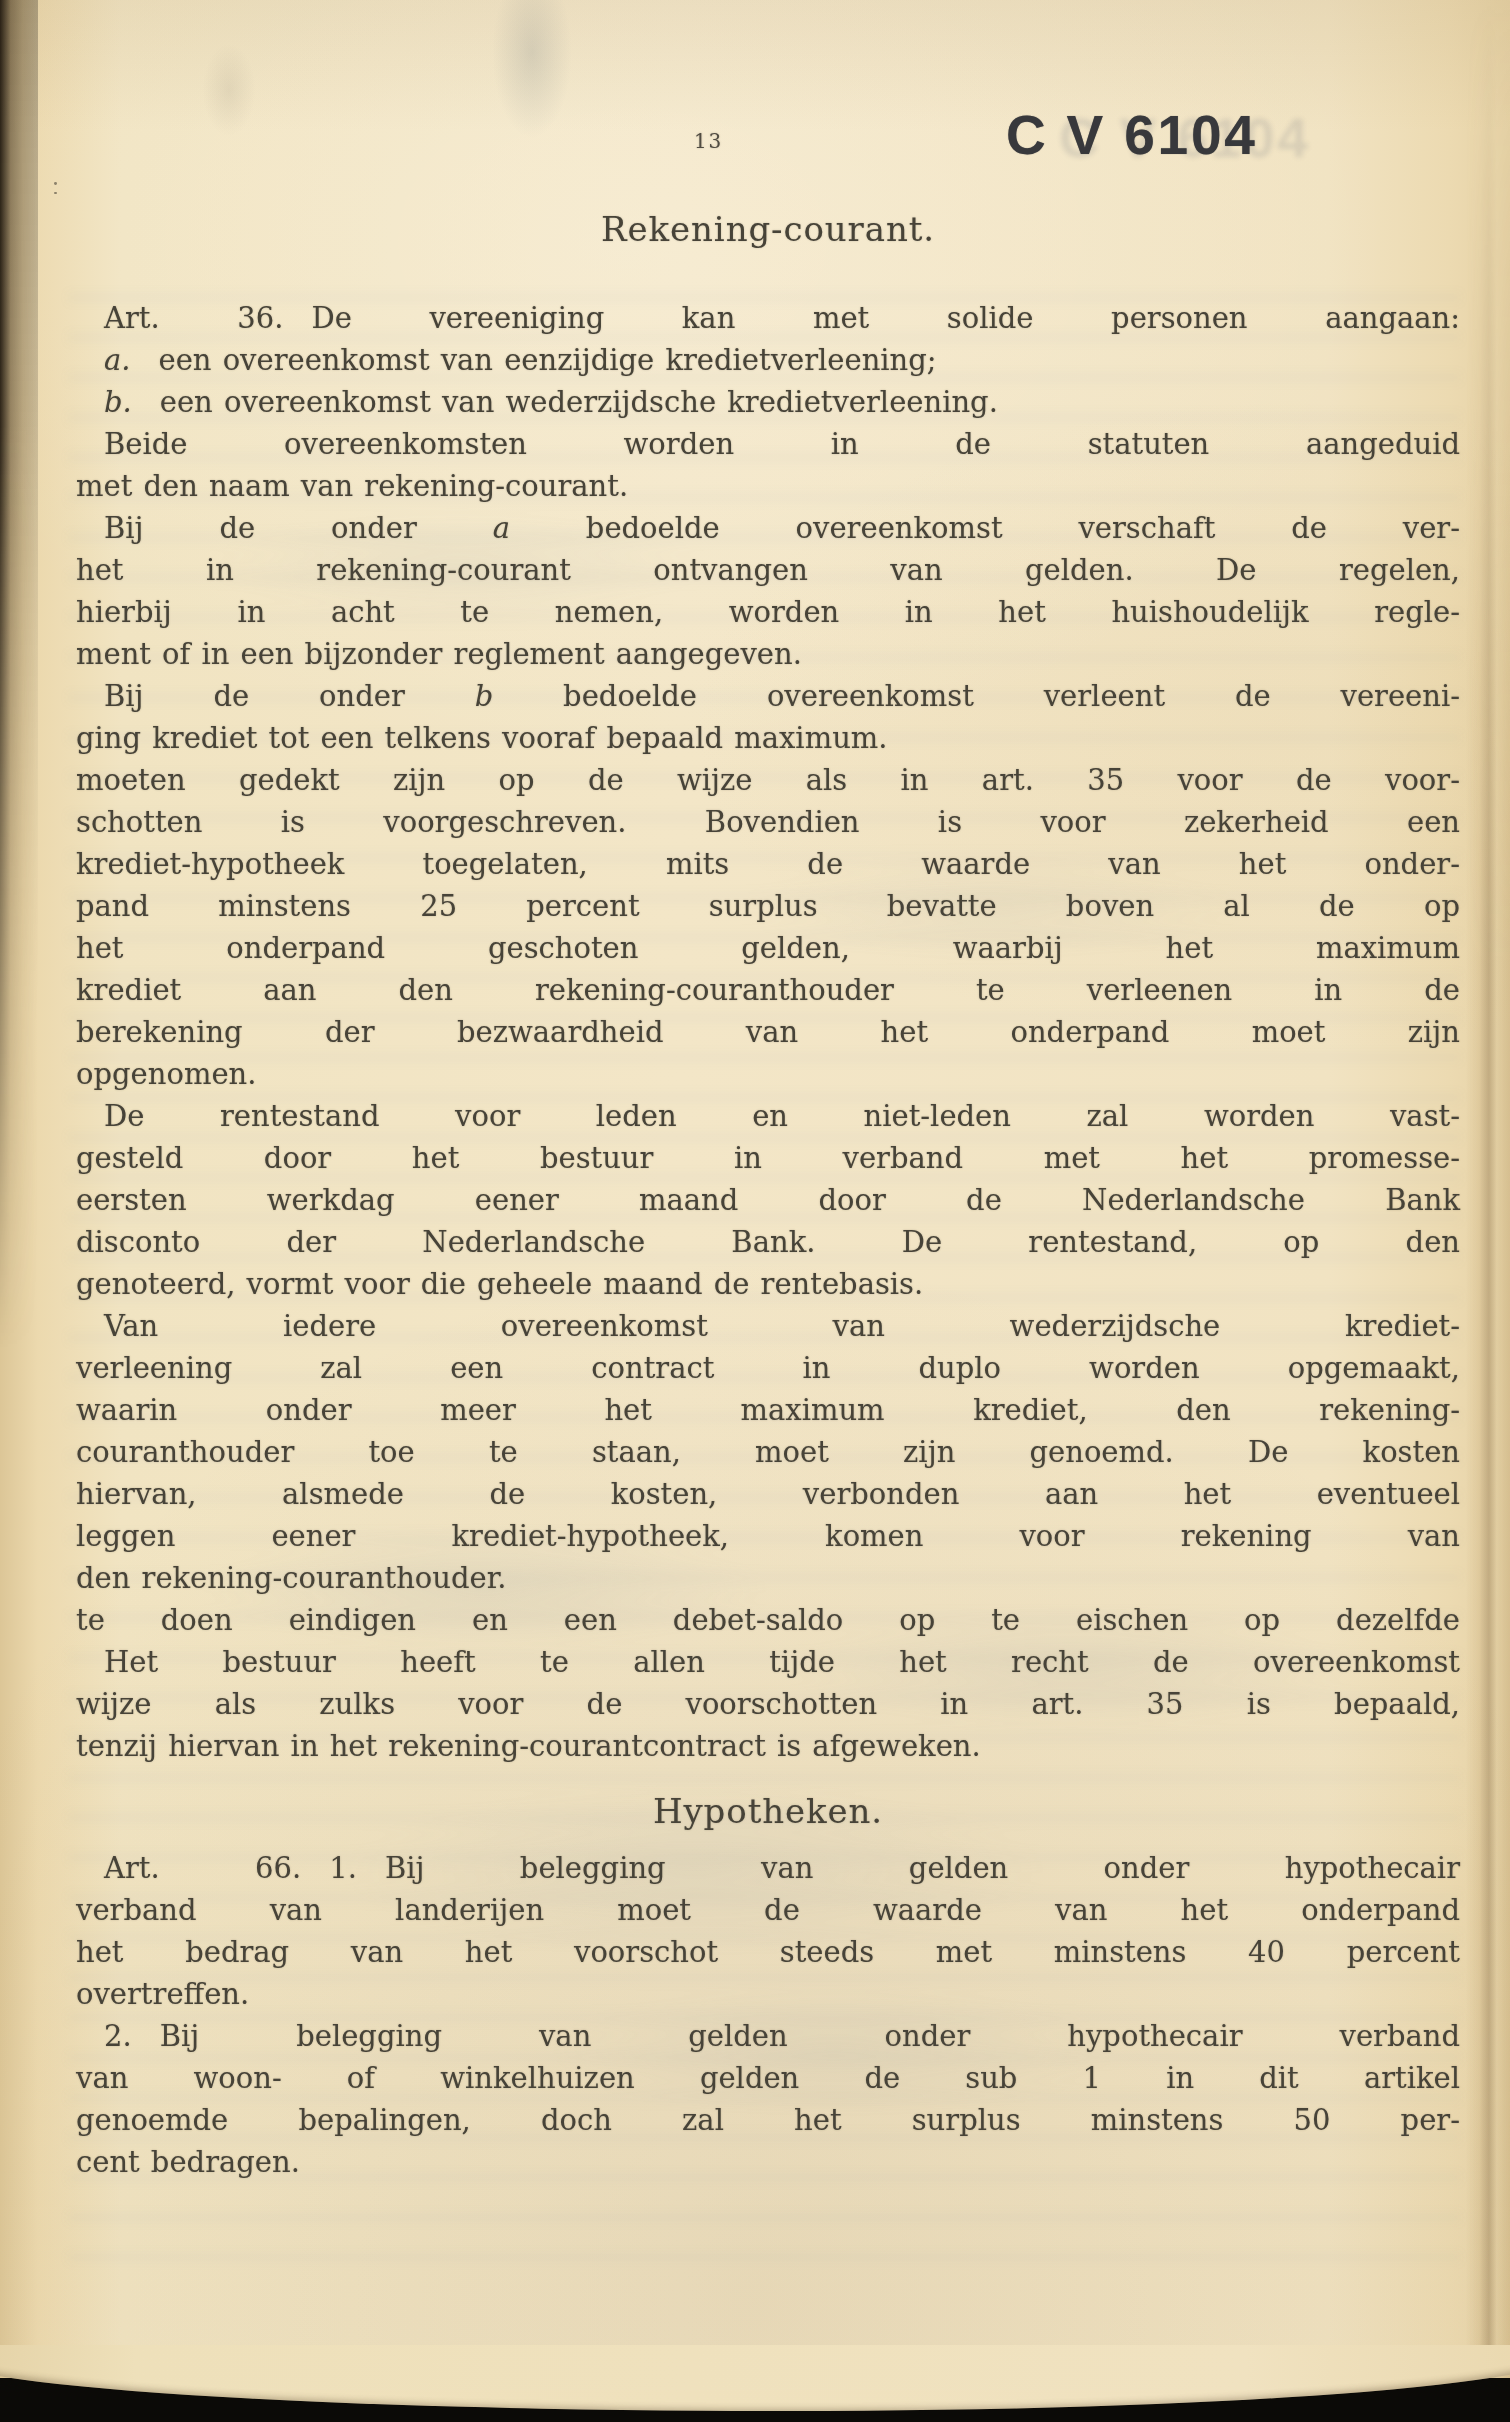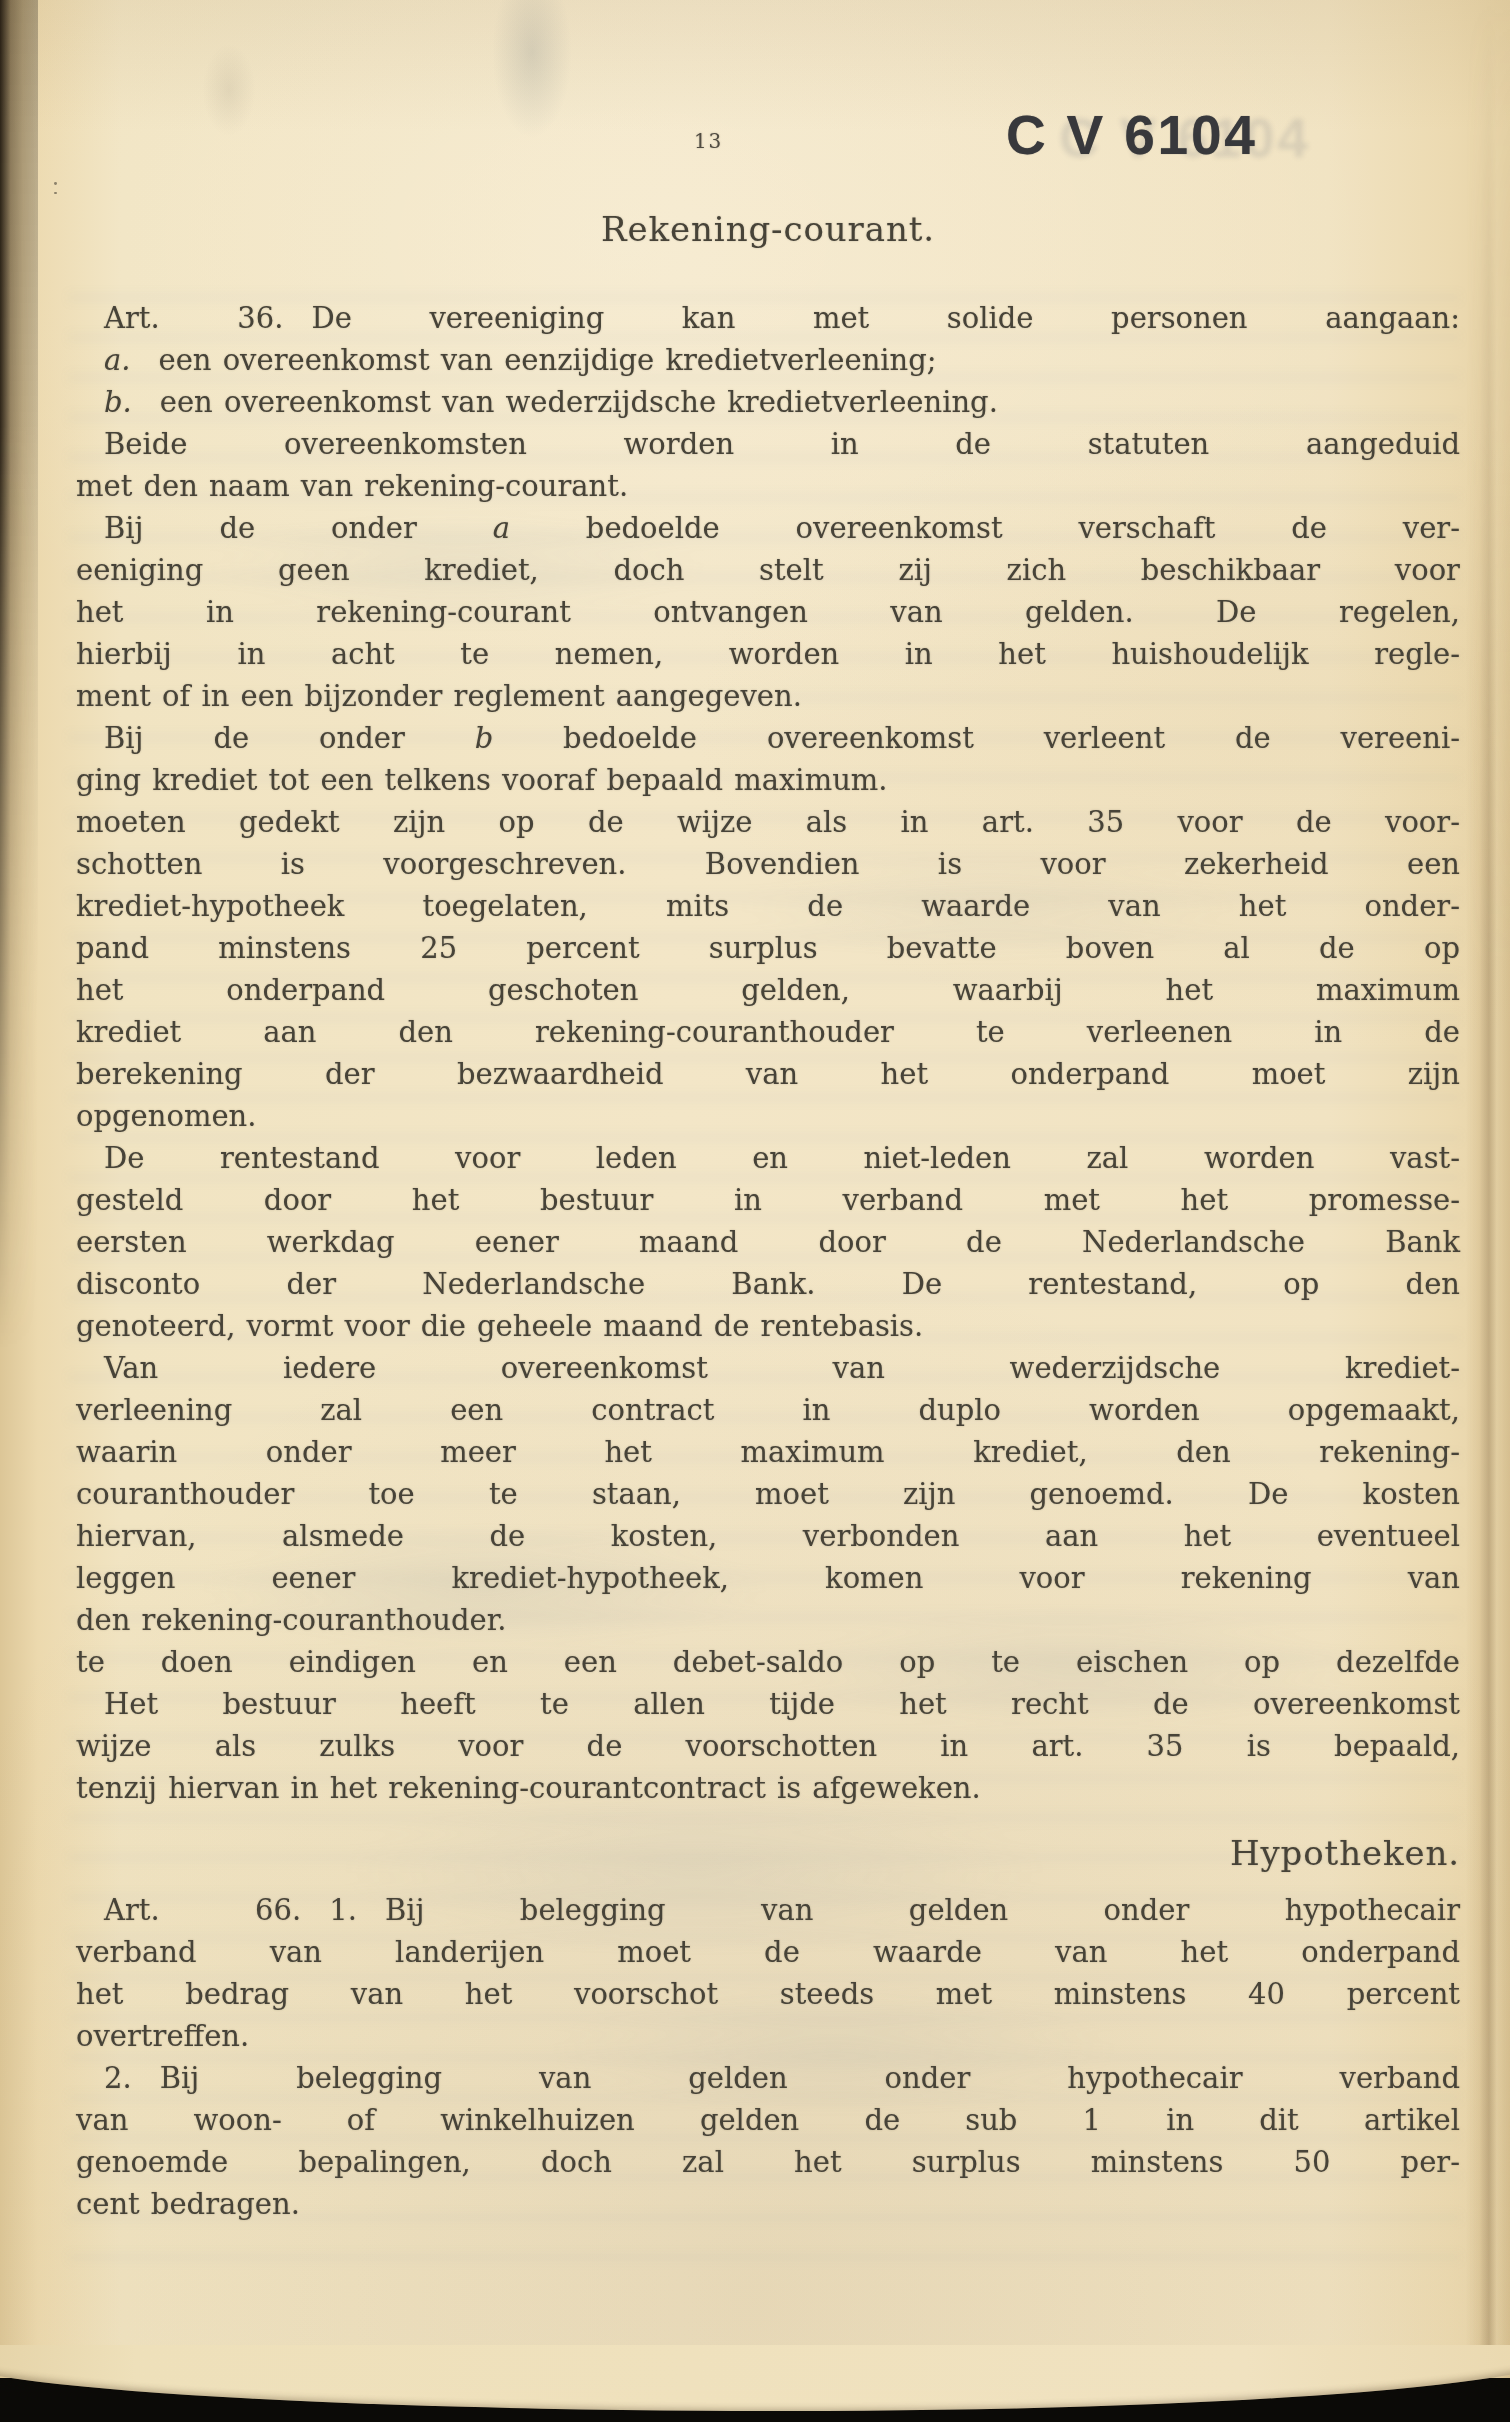--- a/index.html
+++ b/index.html
@@ -58,21 +58,21 @@
     letter-spacing:1.9px;text-shadow:0 0 1.9px rgba(80,72,58,.35);margin-top:8px;}
   .stamp{position:absolute;left:1006px;top:108px;
     font-family:"Liberation Sans","DejaVu Sans",sans-serif;font-weight:bold;
     font-size:55px;line-height:1;color:rgba(50,51,55,.92);letter-spacing:2.8px;
     text-shadow:0 0 0.9px rgba(50,51,55,.6), 53px 2.8px 5.7px rgba(90,95,110,.16);}
 
   .doc{position:absolute;left:76px;top:208px;width:1384px;color:#474338;
     font-size:29px;line-height:42px;text-shadow:0 0 1.9px rgba(72,66,52,.30);}
   .heading{text-align:center;font-size:34px;line-height:42px;margin-bottom:47px;
     letter-spacing:0.9px;}
-  .heading.h2{margin-top:23px;margin-bottom:15px;text-align:right;}
+  .heading.h2{margin-top:23px;margin-bottom:15px;}
   .para{margin:0;}
   .line{text-align:justify;text-align-last:justify;height:42px;overflow:visible;
     word-spacing:1.9px;}
   .line.end{text-align-last:left;}
   .line.indent{padding-left:28px;}
   .gap{display:inline-block;width:28px;}
   .it{font-style:italic;}
 </style>
 </head>
 <body>
@@ -97,21 +97,20 @@
       </div>
       <div class="para">
         <div class="line indent end"><span class="it">b.</span><span class="gap"></span><span>een overeenkomst van wederzijdsche kredietverleening.</span></div>
       </div>
       <div class="para">
         <div class="line indent"><span>Beide overeenkomsten worden in de statuten aangeduid</span></div>
         <div class="line end"><span>met den naam van rekening-courant.</span></div>
       </div>
       <div class="para">
         <div class="line indent"><span>Bij de onder </span><span class="it">a</span><span> bedoelde overeenkomst verschaft de ver-</span></div>
-        <div class="line"><span>eeniging geen krediet, doch stelt zij zich beschikbaar voor</span></div>
         <div class="line"><span>het in rekening-courant ontvangen van gelden. De regelen,</span></div>
         <div class="line"><span>hierbij in acht te nemen, worden in het huishoudelijk regle-</span></div>
         <div class="line end"><span>ment of in een bijzonder reglement aangegeven.</span></div>
       </div>
       <div class="para">
         <div class="line indent"><span>Bij de onder </span><span class="it">b</span><span> bedoelde overeenkomst verleent de vereeni-</span></div>
         <div class="line end"><span>ging krediet tot een telkens vooraf bepaald maximum.</span></div>
       </div>
       <div class="para">
         <div class="line"><span>moeten gedekt zijn op de wijze als in art. 35 voor de voor-</span></div>

